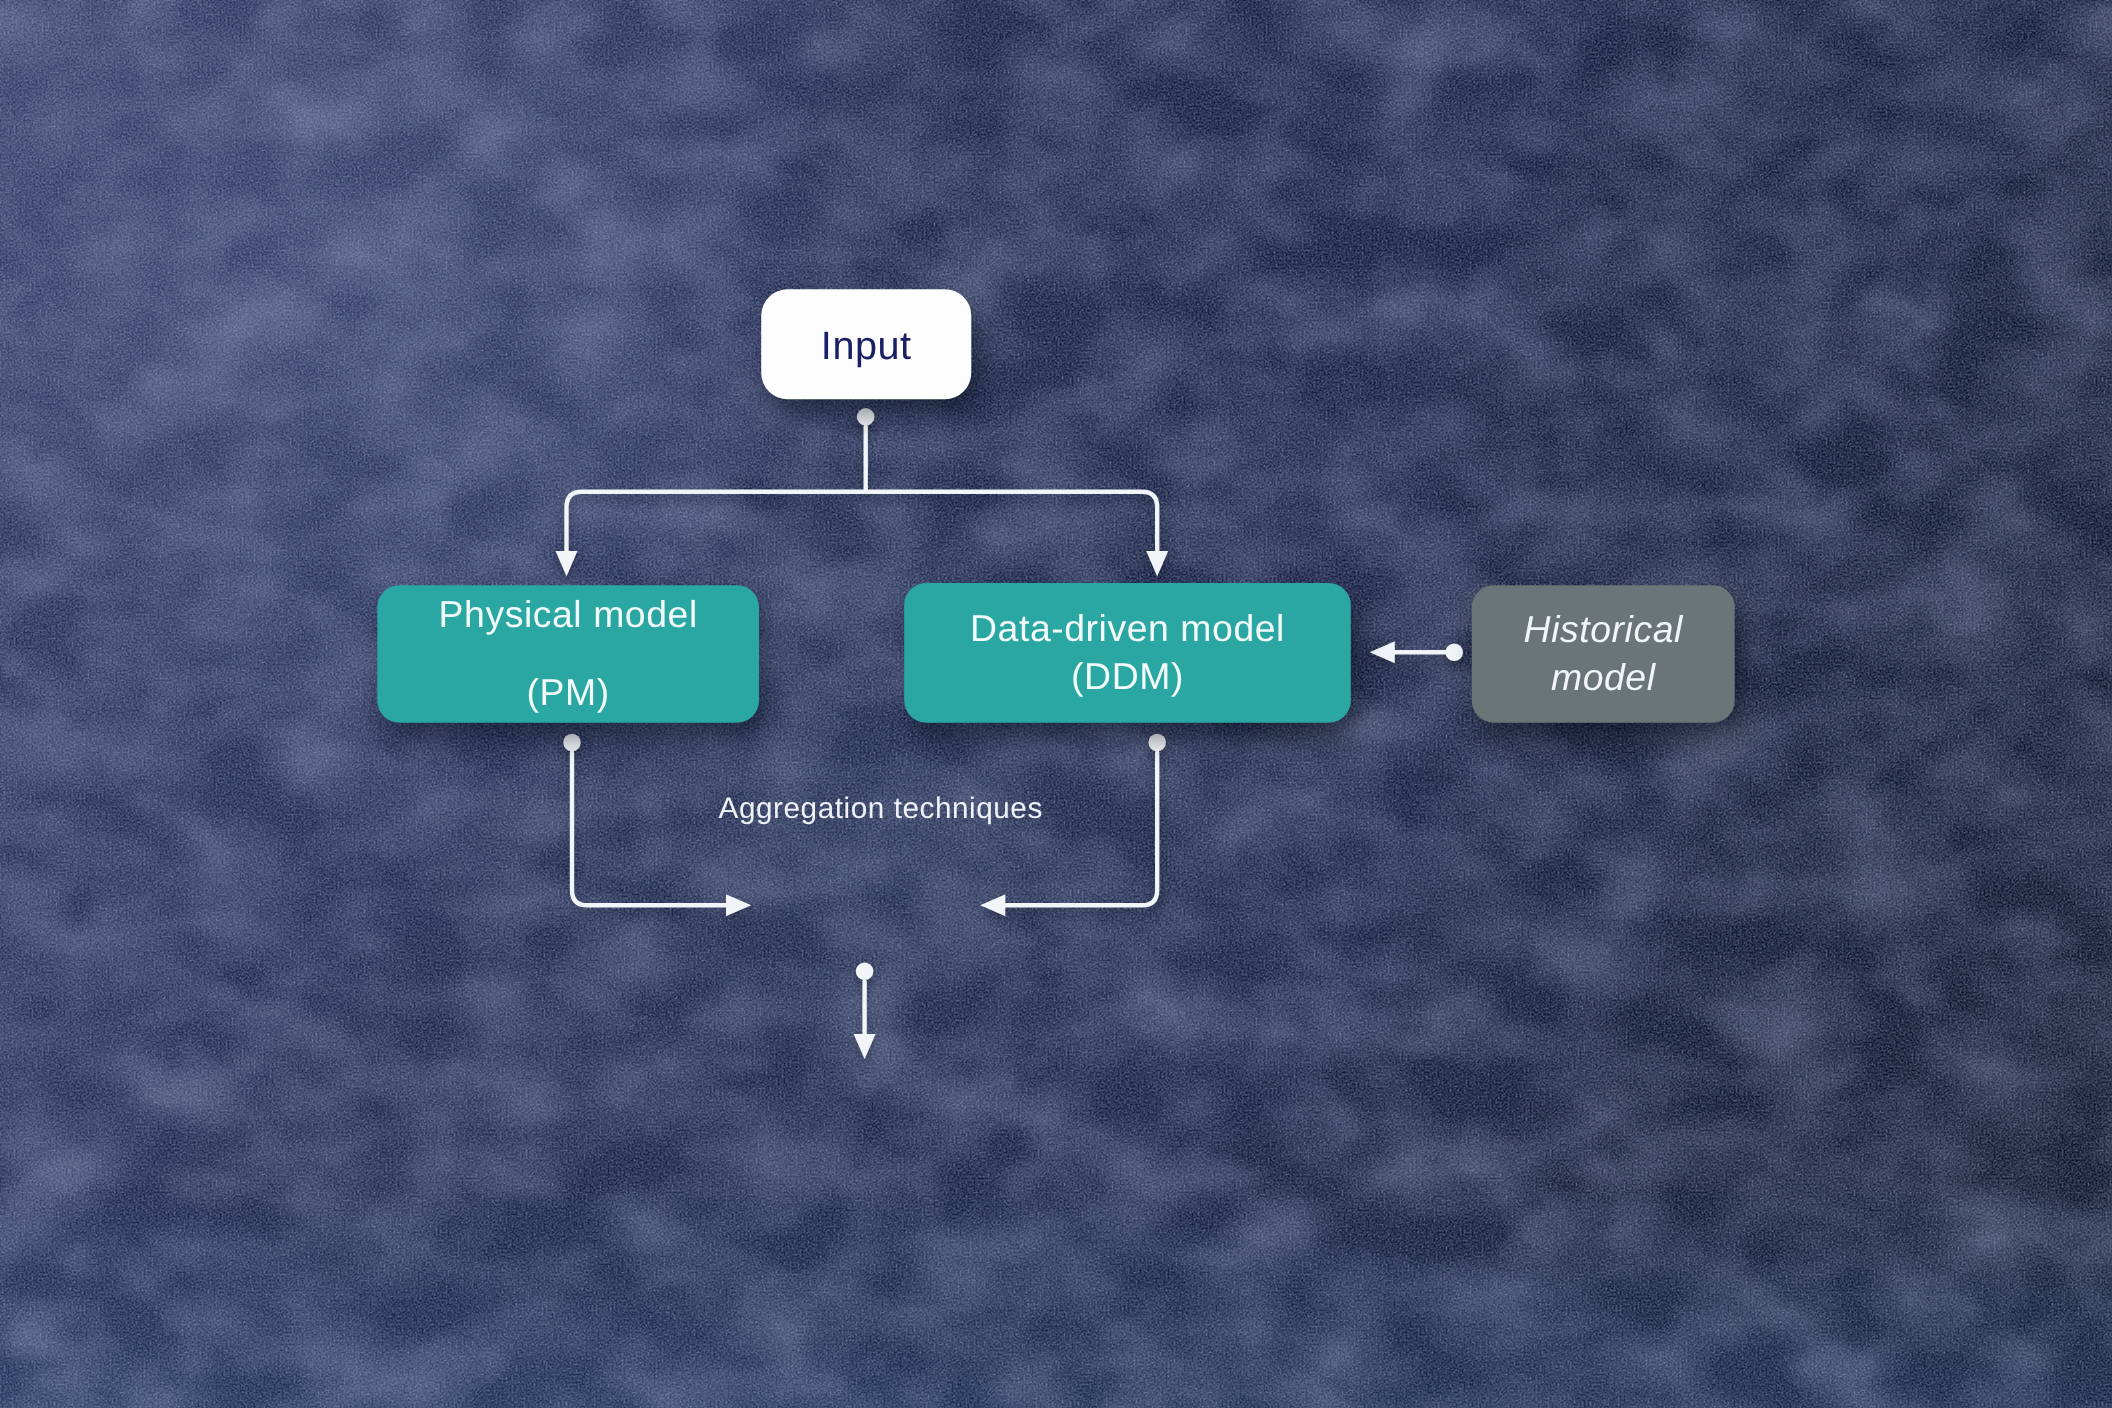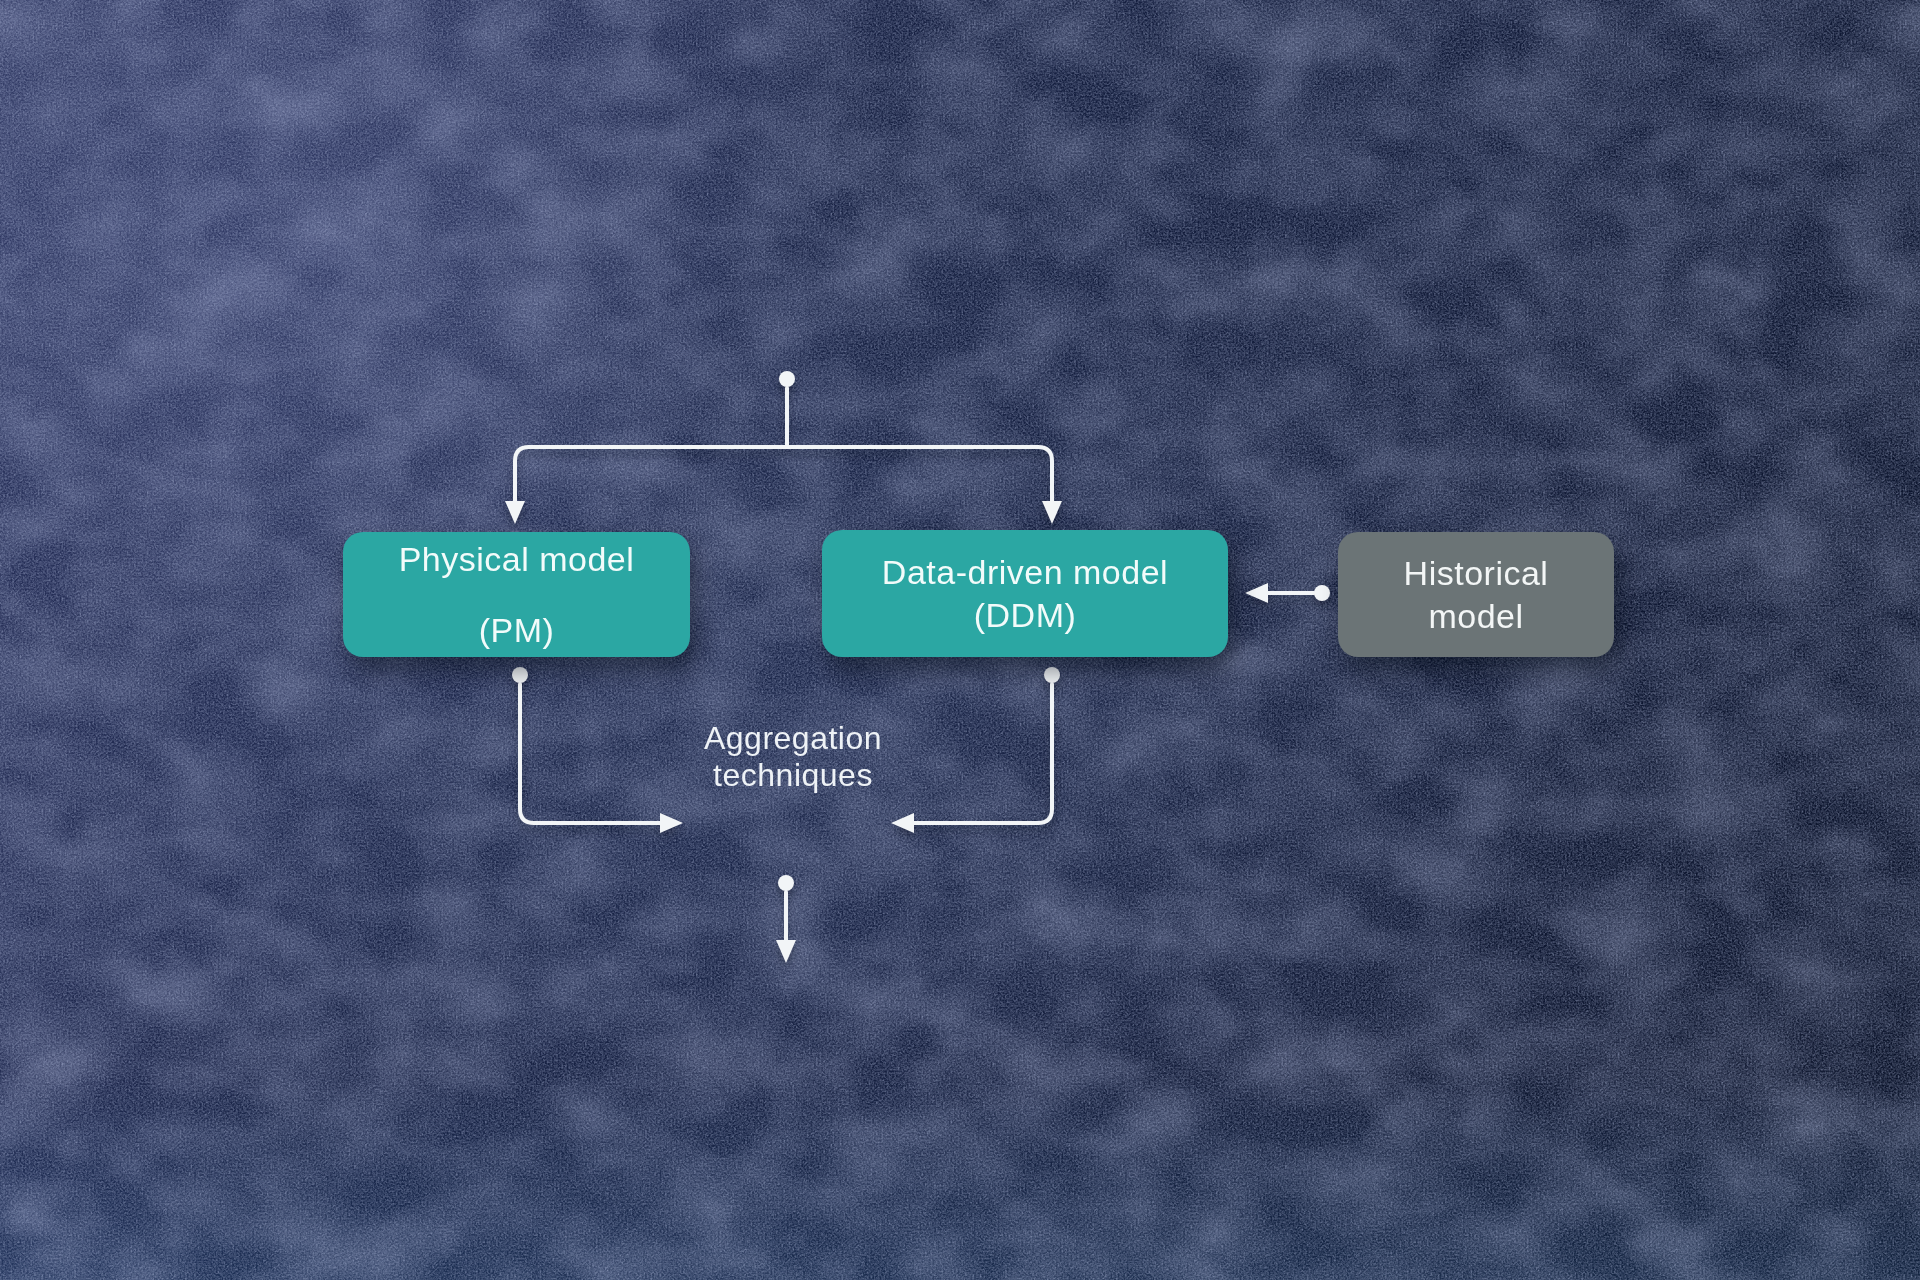--- a/index.html
+++ b/index.html
@@ -43,36 +43,36 @@
     box-shadow: 6px 14px 22px rgba(3, 8, 20, 0.45);
   }
   .node span { display: block; }
   .node-white { background: var(--nodeWhite, #fdfdfe); color: var(--navyText, #1b2064); }
   .node-teal  { background: var(--teal, #2ba7a3); color: #f2fbfa; }
   .node-gray  { background: var(--grayNode, #6b7476); color: #f3f6f6; }
 
   #node-input  { left: 692px;  top: 263px; width: 191px; height: 100px; font-size: 36px; border-radius: 24px; }
   #node-pm     { left: 343px;  top: 532px; width: 347px; height: 125px; font-size: 34px; gap: 29px; }
   #node-ddm    { left: 822px;  top: 530px; width: 406px; height: 127px; font-size: 34px; }
-  #node-hist   { left: 1338px; top: 532px; width: 276px; height: 125px; font-size: 34px; }
+  #node-hist   { left: 1338px; top: 532px; width: 239px; height: 125px; font-size: 34px; font-style: italic; }
   #node-fuse   { left: 692px;  top: 773px; width: 190px; height: 95px;  font-size: 36px; border-radius: 22px; }
   #node-output {
     left: 692px; top: 978px; width: 193px; height: 95px;
     font-size: 40px; font-weight: bold;
     color: var(--outputText, #2ba7a3);
     background: var(--nodeWhite, #fdfdfe);
     border: 4px solid var(--outputBorder, #272e6d);
     box-sizing: border-box;
   }
 
   .annotation {
     position: absolute;
     left: 638px; top: 720px; width: 310px;
-    text-align: center;
-    font-size: 32px; letter-spacing: 0.5px;
+    text-align: right;
+    font-size: 27px; letter-spacing: 0.5px;
     color: #eef2f6;
   }
 </style>
 </head>
 <body>
 
 <div class="stage">
 
   <div class="bg">
     <svg width="1920" height="1280">
@@ -119,20 +119,23 @@
       <polygon class="edge-head" points="914,813 914,833 891,823"></polygon>
     </g>
 
     <g>
       <circle class="edge-dot" cx="786" cy="883" r="8"></circle>
       <path class="edge-line" d="M786,892 L786,940"></path>
       <polygon class="edge-head" points="776,940 796,940 786,963"></polygon>
     </g>
   </svg>
 
+  <div class="node node-white" id="node-input">
+    <span>Input</span>
+  </div>
 
   <div class="node node-teal" id="node-pm">
     <span>Physical model</span>
     <span>(PM)</span>
   </div>
 
   <div class="node node-teal" id="node-ddm">
     <span>Data-driven model</span>
     <span>(DDM)</span>
   </div>

